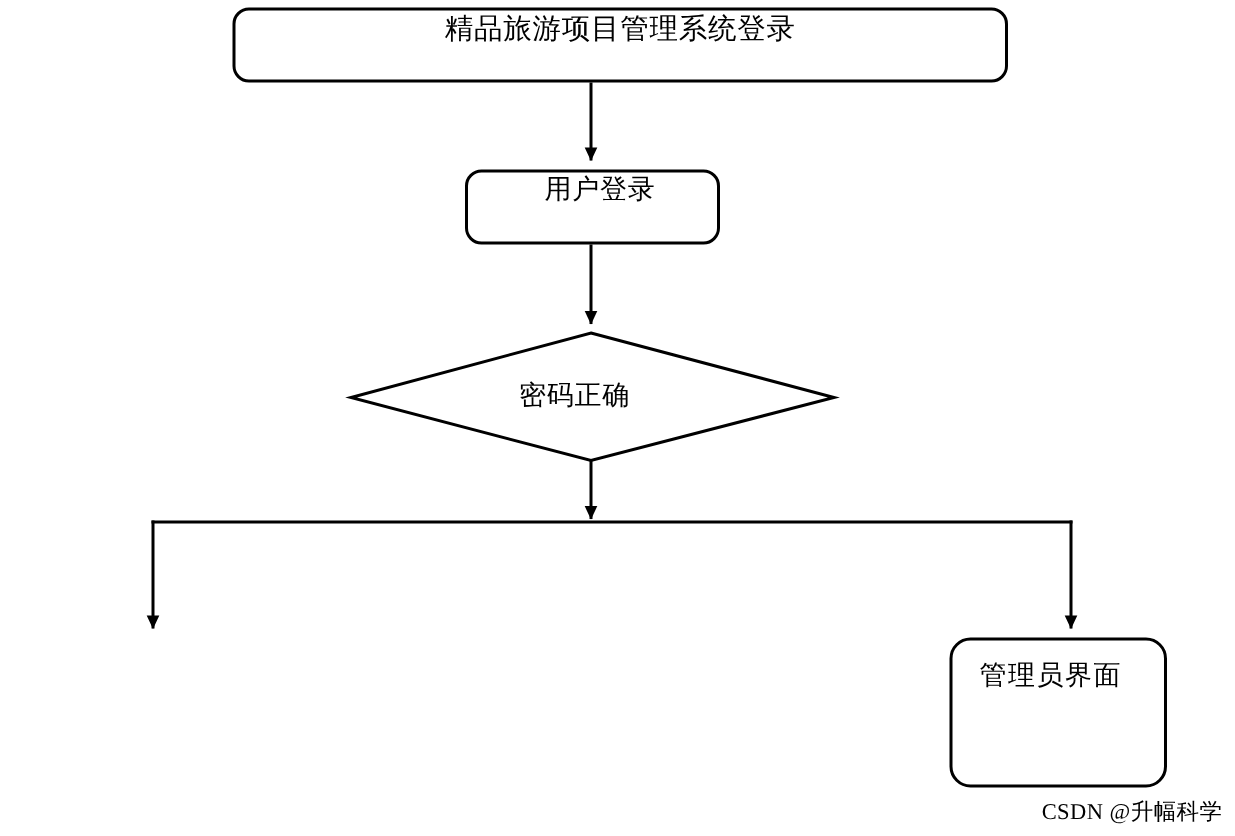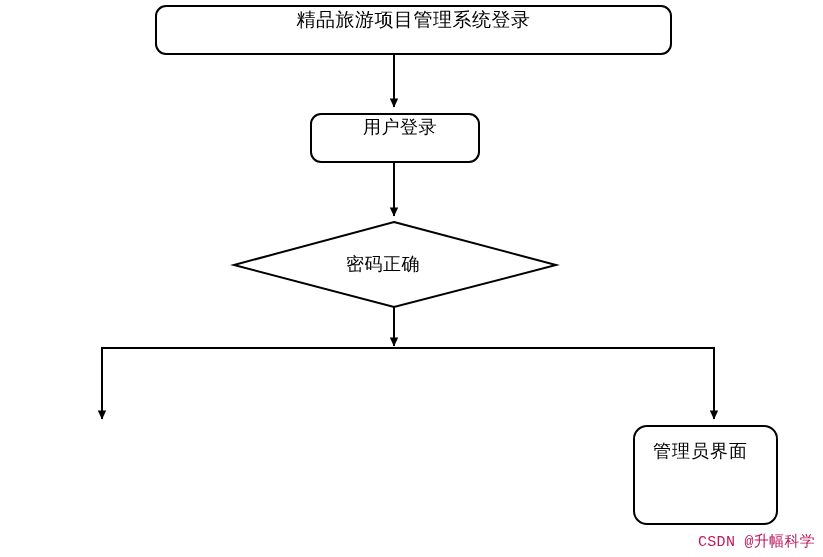--- a/index.html
+++ b/index.html
@@ -117,22 +117,22 @@
     letter-spacing: 1px;
     padding: 12px 0 0 18px;
   }
 
   
   #watermark {
     position: absolute;
     right: 8px;
     bottom: 6px;
     font-size: 15px;
-    color: #be185d;
-    font-family: Liberation Mono, monospace;
+    color: #000000;
+    font-family: Liberation Serif, serif;
     letter-spacing: 0.3px;
     white-space: nowrap;
   }
 </style>
 </head>
 <body>
 
 <div id="canvas">
 
   <svg id="flow-svg" viewBox="0 0 823 557">

